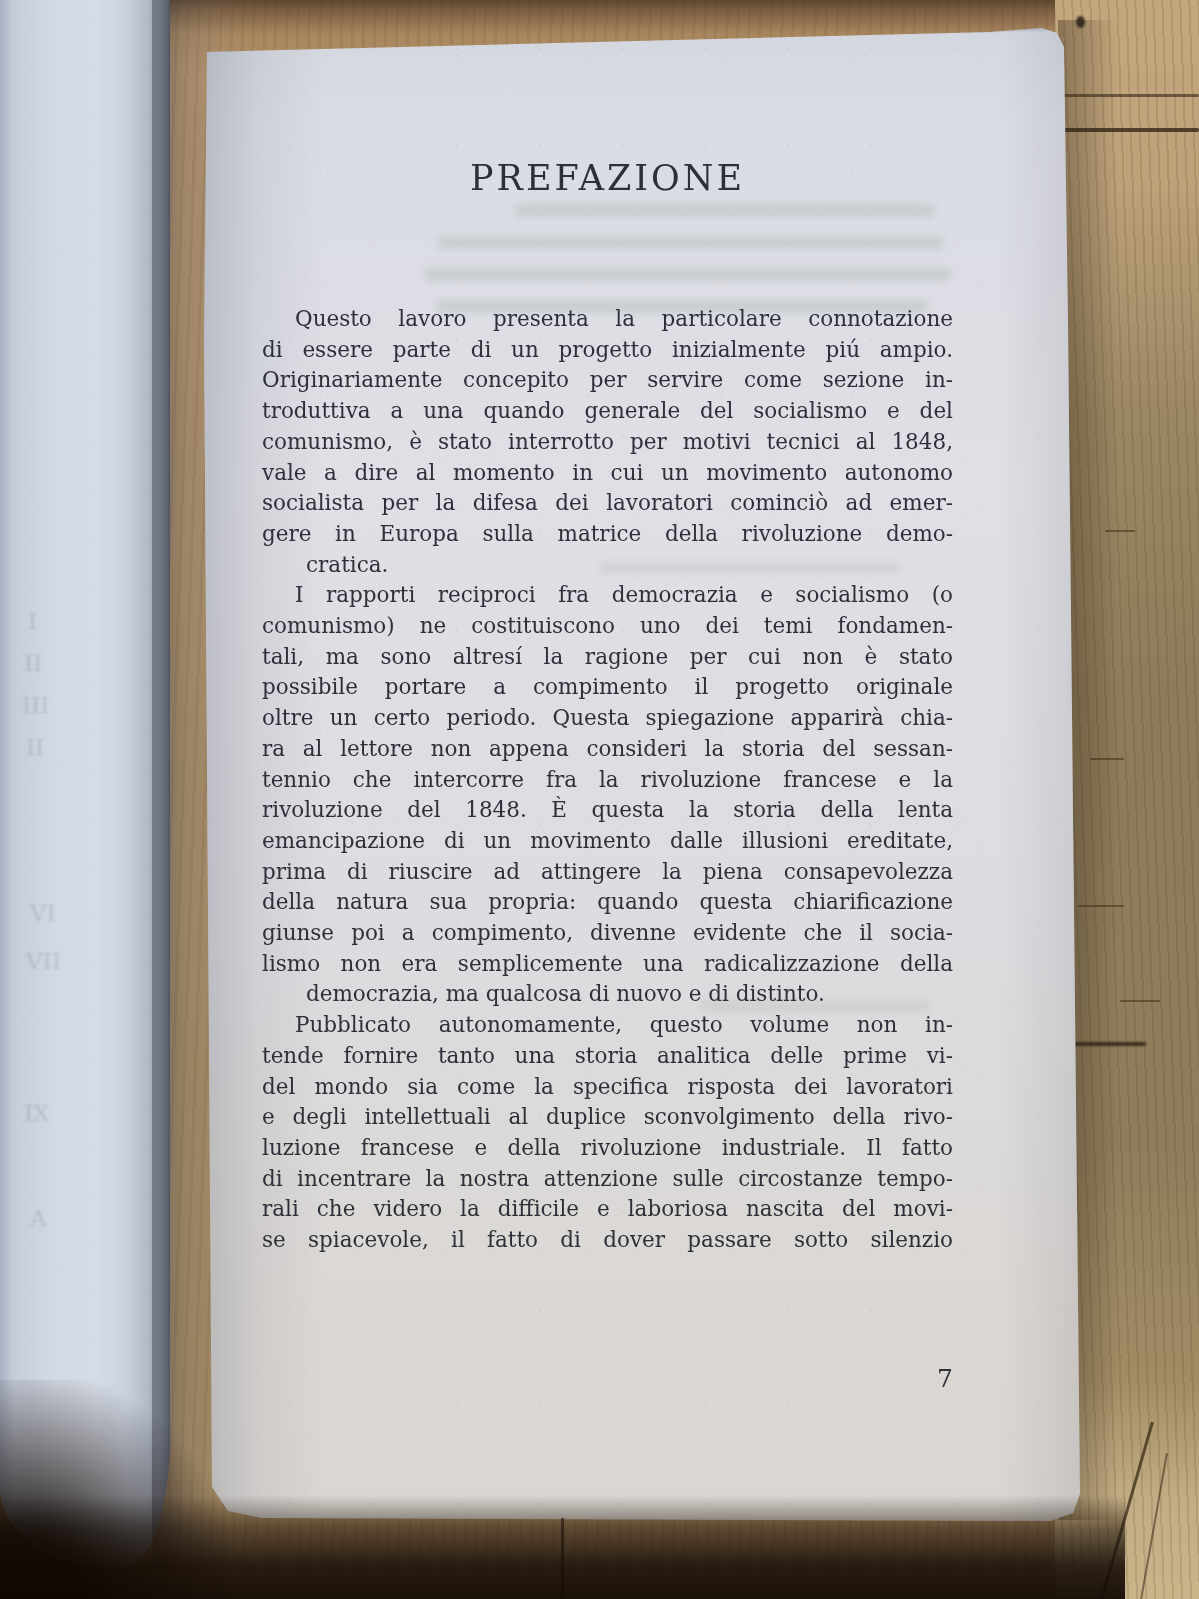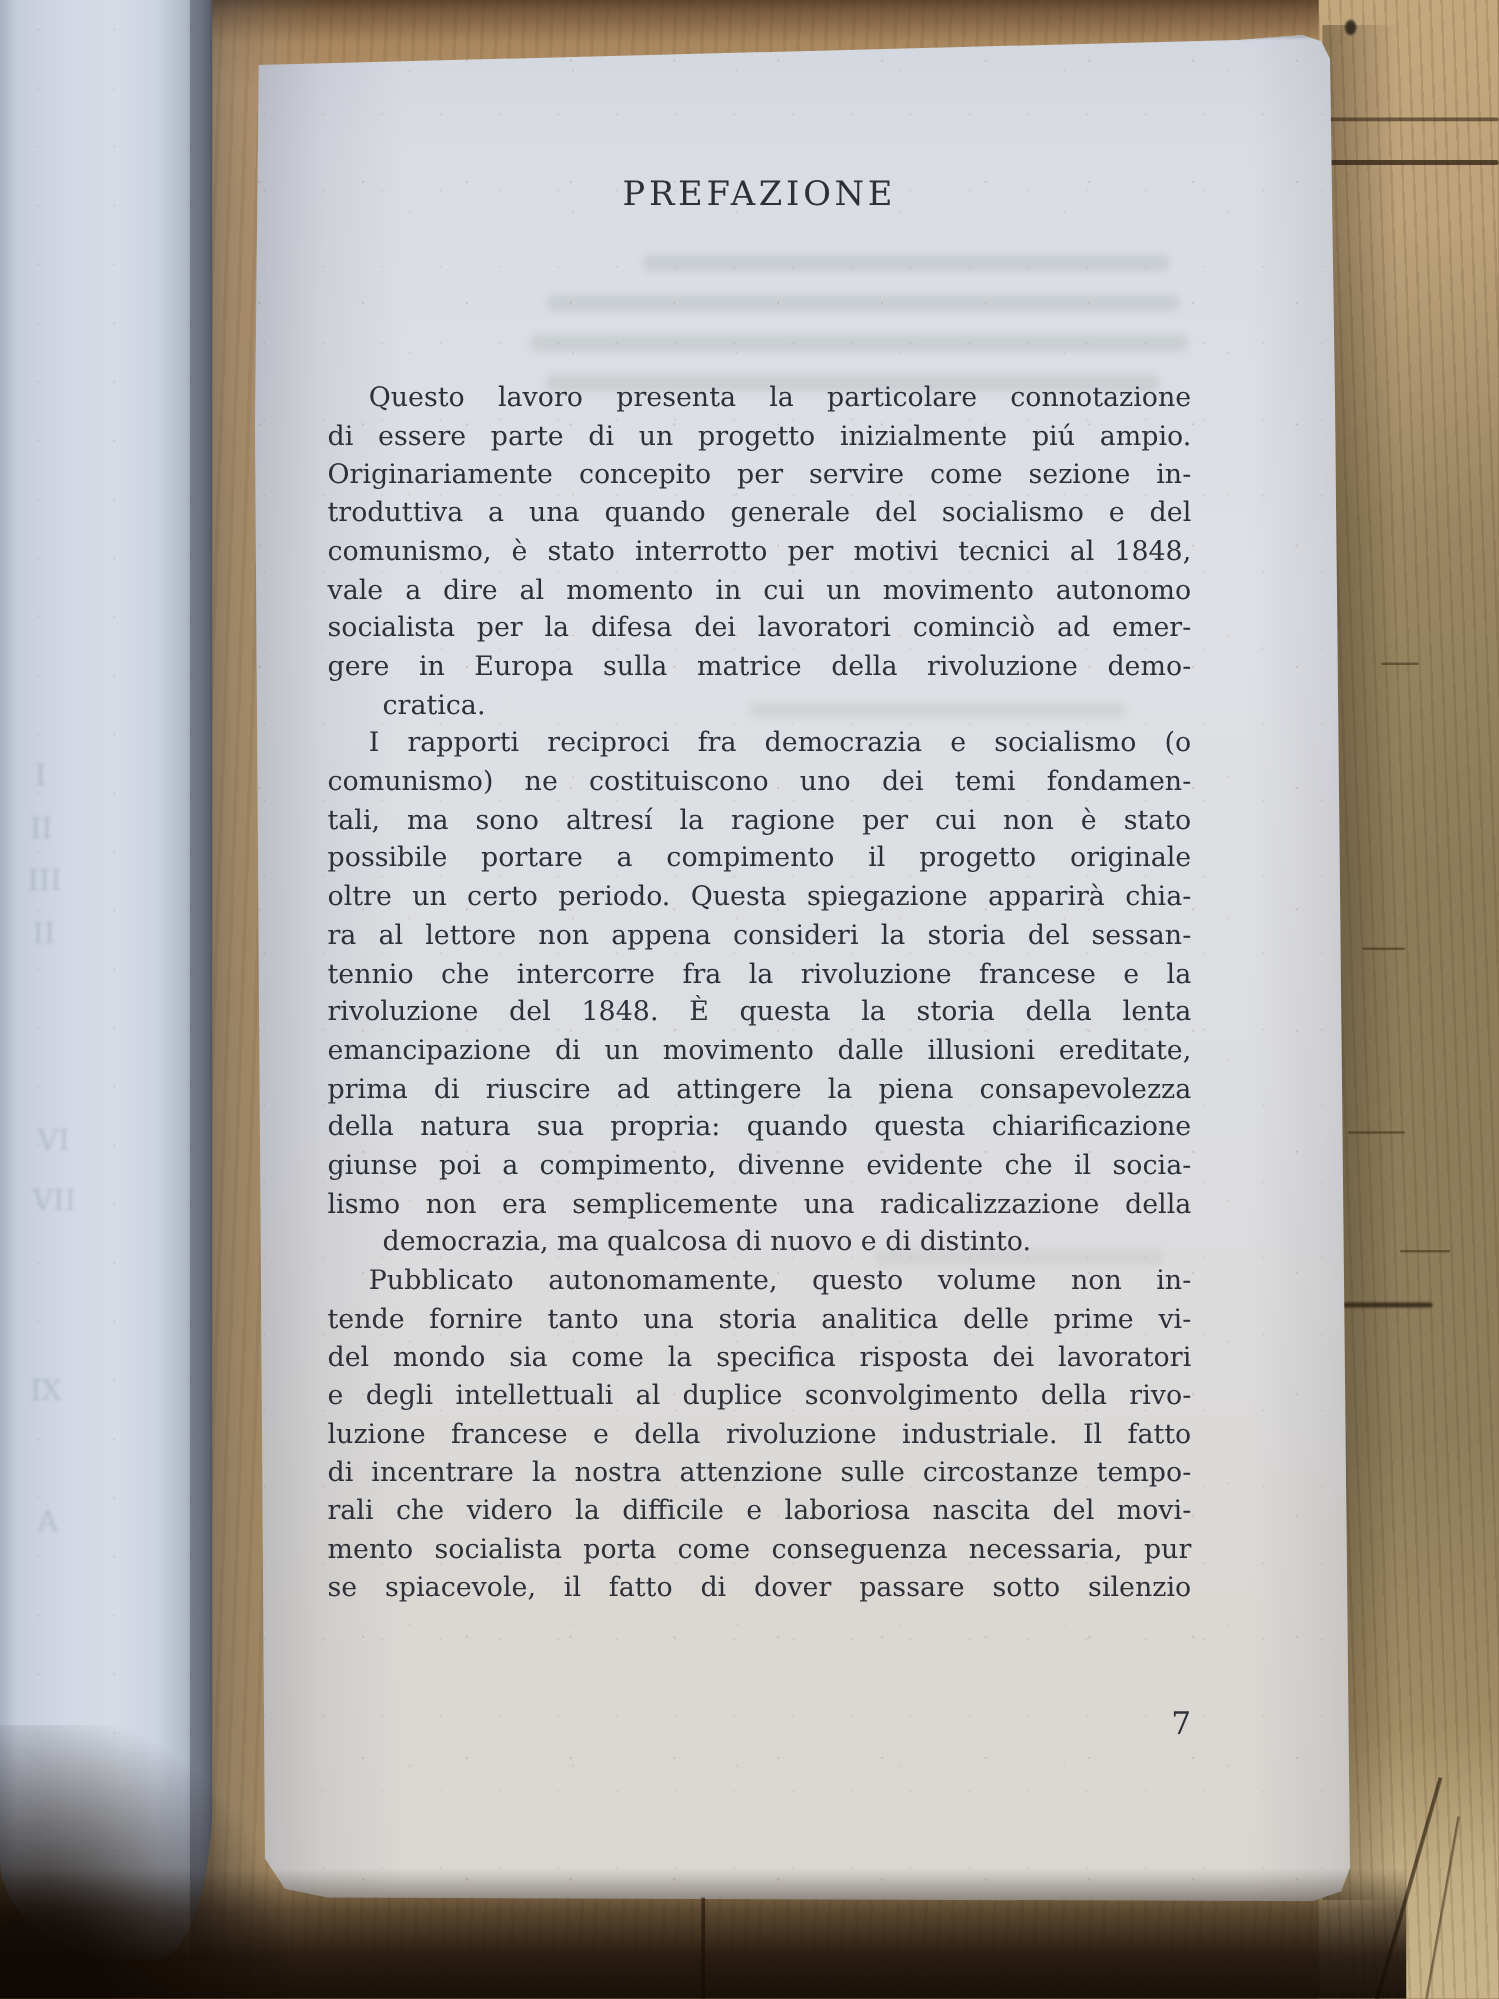--- a/index.html
+++ b/index.html
@@ -94,22 +94,22 @@
   }
   .ghost-bar{position:absolute;background:rgba(115,132,120,.16);filter:blur(3px);border-radius:4px;}
   .gb1{left:515px;top:204px;width:420px;height:13px;}
   .gb2{left:438px;top:236px;width:505px;height:13px;}
   .gb3{left:425px;top:268px;width:525px;height:13px;}
   .gb4{left:437px;top:300px;width:490px;height:13px;}
   .gb5{left:600px;top:562px;width:300px;height:12px;background:rgba(115,132,120,.12);}
   .gb6{left:700px;top:1000px;width:230px;height:12px;background:rgba(115,132,120,.10);}
   
   .title{
-    position:absolute;left:262px;top:140px;width:691px;
-    text-align:center;font-size:27px;letter-spacing:3px;color:#2e3039;
+    position:absolute;left:262px;top:158px;width:691px;
+    text-align:center;font-size:35px;letter-spacing:3px;color:#2e3039;
   }
   .body-text{
     position:absolute;left:262px;top:304px;width:691px;
     font-size:21.5px;color:#2e3039;
   }
   .line{
     text-align:justify;text-align-last:justify;-moz-text-align-last:justify;
     line-height:30.7px;white-space:normal;
   }
   .line.first{padding-left:33px;}
@@ -193,21 +193,20 @@
           <div class="line last">democrazia, ma qualcosa di nuovo e di distinto.</div>
         </div>
         <div class="para">
           <div class="line first">Pubblicato autonomamente, questo volume non in-</div>
           <div class="line">tende fornire tanto una storia analitica delle prime vi-</div>
           <div class="line">del mondo sia come la specifica risposta dei lavoratori</div>
           <div class="line">e degli intellettuali al duplice sconvolgimento della rivo-</div>
           <div class="line">luzione francese e della rivoluzione industriale. Il fatto</div>
           <div class="line">di incentrare la nostra attenzione sulle circostanze tempo-</div>
           <div class="line">rali che videro la difficile e laboriosa nascita del movi-</div>
-          <div class="line">mento socialista porta come conseguenza necessaria, pur</div>
           <div class="line">se spiacevole, il fatto di dover passare sotto silenzio</div>
         </div>
       </div>
     <div class="page-number">7</div>
   </div>
 
   <div class="bottom-shadow"></div>
   <div class="bottom-shadow-left"></div>
   <div class="seam"></div>
 

